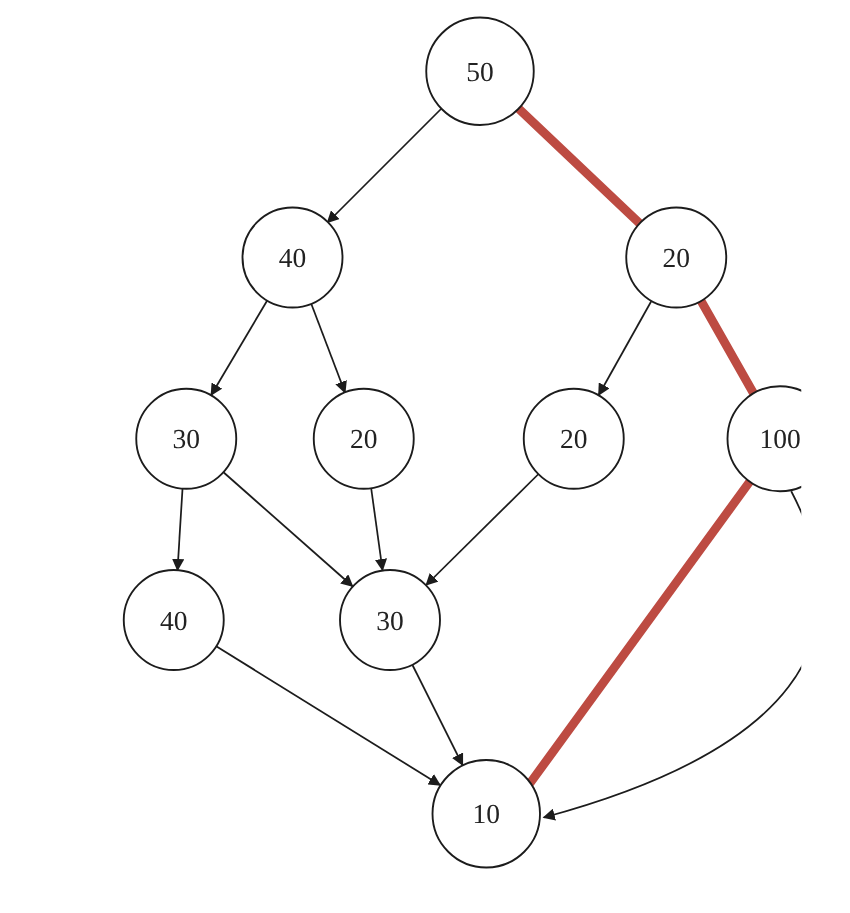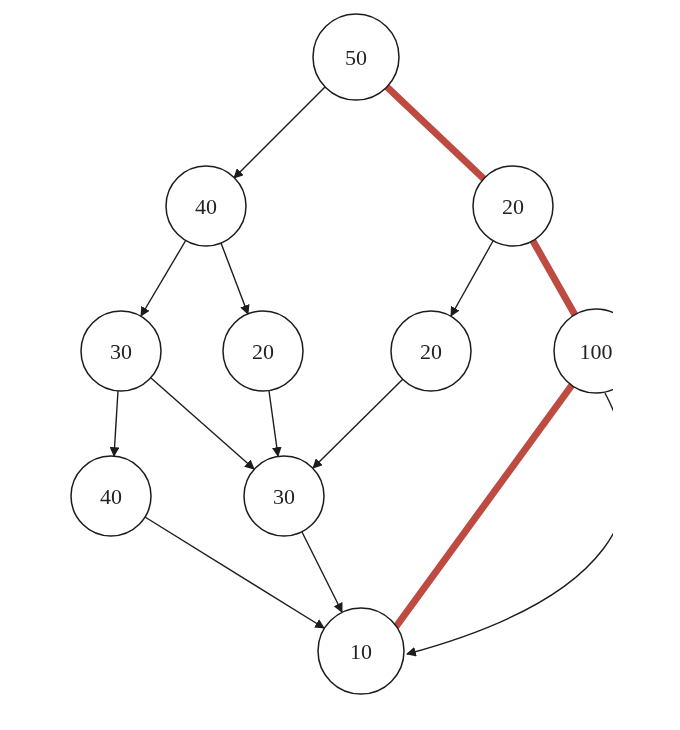--- a/index.html
+++ b/index.html
@@ -7,20 +7,21 @@
     padding: 0;
     background: var(--background, #ffffff);
     font-family: "Liberation Serif", "DejaVu Serif", serif;
   }
   .stage {
     position: relative;
     width: 613px;
     height: 730px;
     background: var(--background, #ffffff);
     overflow: hidden;
+    margin-left: 28px;
   }
   svg { display: block; }
   .edge {
     stroke: var(--edge, #1c1c1c);
     stroke-width: 1.4;
     fill: none;
   }
   .edge-highlight {
     stroke: var(--highlight, #bd4b42);
     stroke-width: 7;

